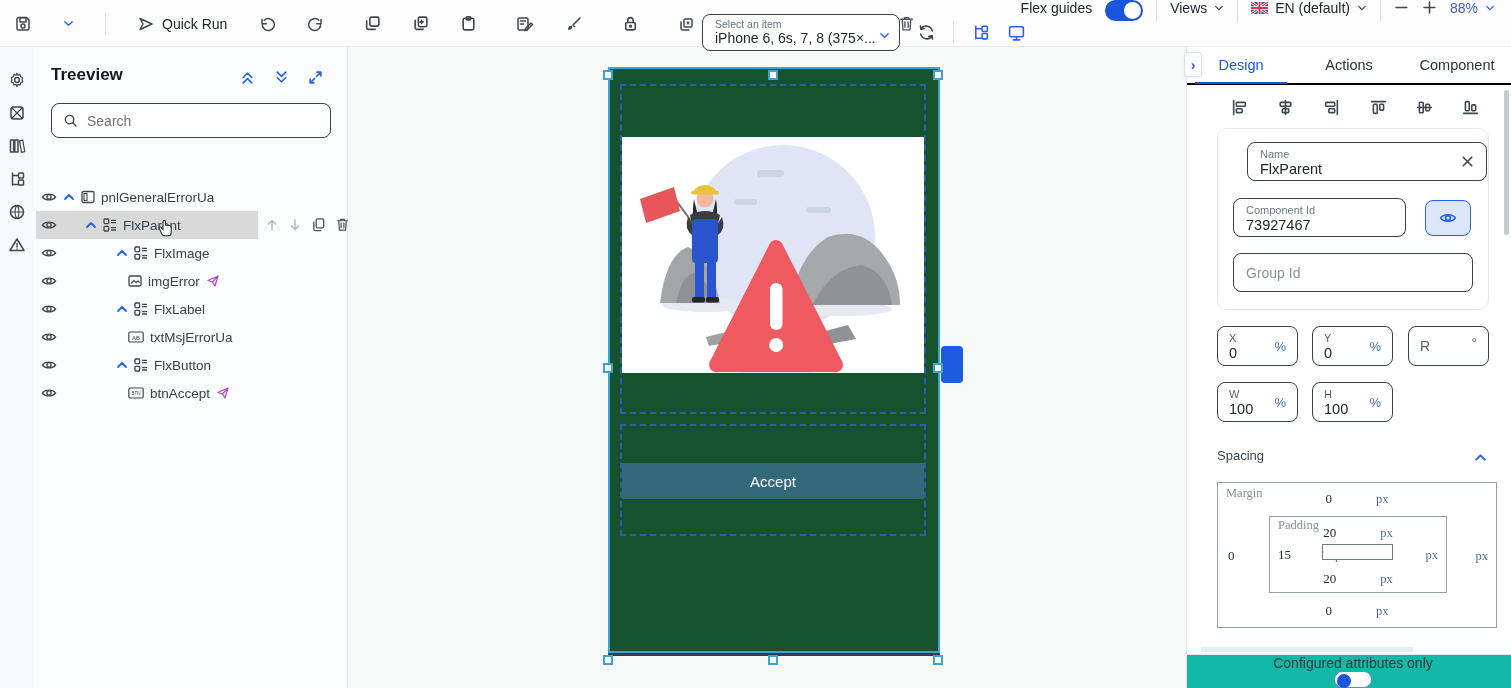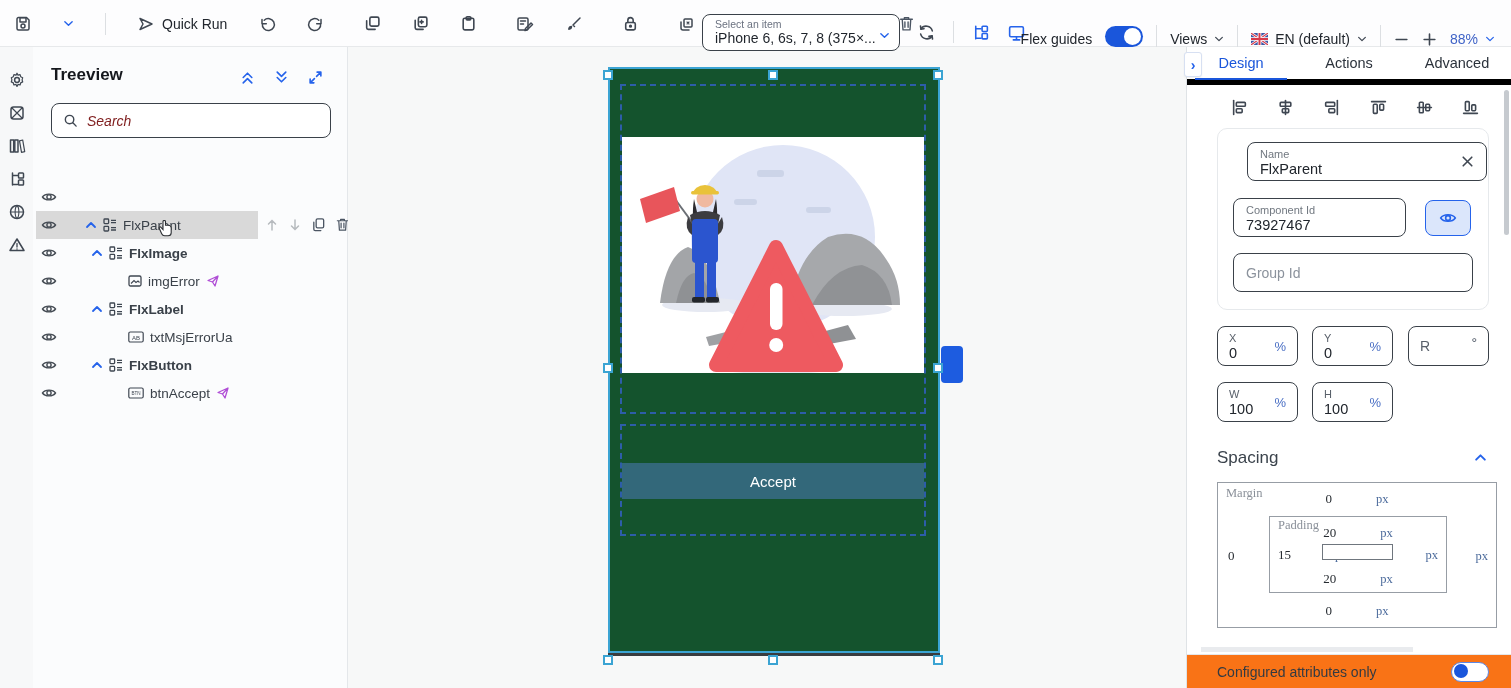--- a/index.html
+++ b/index.html
@@ -10,21 +10,21 @@
   }
   svg { display:block; }
   .ic { stroke:#3f4752; fill:none; stroke-width:1.5; stroke-linecap:round; stroke-linejoin:round; }
   .ic-blue { stroke:#2563eb; }
 
   
   .topbar { position:absolute; left:0; top:0; width:1511px; height:47px;
     background:#fdfdfe; border-bottom:1px solid #e7e9eb; z-index:5; }
   .tb-left { position:absolute; left:14px; top:0; height:47px; display:flex; align-items:center; gap:31px; }
   .tb-center { position:absolute; left:702px; top:0; height:64px; display:flex; align-items:center; gap:17px; }
-  .tb-right { position:absolute; right:16px; top:0; height:47px; display:flex; align-items:flex-end; gap:13px; }
+  .tb-right { position:absolute; right:16px; top:0; height:47px; display:flex; align-items:flex-start; gap:13px; }
   .tb-divider { width:1px; height:22px; background:#dcdfe2; }
   .tb-btn { display:flex; align-items:center; gap:7px; cursor:default; }
   .tb-label { font-size:14px; color:#21262d; }
   .device-box { width:198px; height:37px; border:1.5px solid #3a4149; border-radius:8px;
     background:#fff; padding:3px 10px 2px 12px; position:relative; }
   .device-box .dlabel { font-size:10.5px; color:#6b7280; line-height:12px; }
   .device-box .dvalue { font-size:14px; color:#1f242b; line-height:17px; white-space:nowrap; overflow:hidden; }
   .device-box .dchev { position:absolute; right:9px; top:15px; }
   .toggle-on { width:38px; height:21px; border-radius:11px; background:#1a56db; position:relative; }
   .toggle-on .knob { position:absolute; right:2px; top:2px; width:17px; height:17px; border-radius:50%; background:#fff; }
@@ -35,28 +35,28 @@
     display:flex; flex-direction:column; align-items:center; padding-top:24px; gap:15px; }
 
   
   .tree { position:absolute; left:33px; top:47px; width:315px; height:641px;
     background:#fbfcfd; border-right:1px solid #e4e7ea; }
   .tree-title { position:absolute; left:18px; top:18px; font-size:17px; font-weight:bold; color:#15181d; }
   .tree-head-icons { position:absolute; right:24px; top:23px; display:flex; gap:19px; }
   .searchbox { position:absolute; left:18px; top:56px; width:280px; height:35px;
     border:1.4px solid #3a4149; border-radius:8px; background:#fff;
     display:flex; align-items:center; gap:9px; padding:0 11px; }
-  .searchbox .ph { font-size:14px; color:#7f1d1d;font-style:italic; }
+  .searchbox .ph { font-size:14px; color:#737373; }
   .rows { position:absolute; left:0; top:136px; width:315px; }
   .trow { position:relative; height:28px; }
   .trow .selbg { position:absolute; left:3px; top:0; width:222px; height:28px; background:#d9d9d9; }
   .trow .eye { position:absolute; left:8px; top:6px; }
   .trow .content { position:absolute; top:0; height:28px; display:flex; align-items:center; gap:6px; }
   .trow .lbl { font-size:13.5px; color:#3a4149; white-space:nowrap; }
-  .ind1 { left:30px; } .ind2 { left:52px; } .ind3 { left:58px;font-weight:bold; } .ind4 { left:95px; }
+  .ind1 { left:30px; } .ind2 { left:52px; } .ind3 { left:83px; } .ind4 { left:95px; }
   .row-actions { position:absolute; left:232px; top:6px; display:flex; gap:9px; align-items:center; }
   .cursor-hand { position:absolute; left:124px; top:9px; z-index:3; }
 
   
   .canvas { position:absolute; left:348px; top:47px; width:838px; height:641px; background:#f7f8f8; }
   .phone { position:absolute; left:260px; top:20px; width:332px; height:586px;
     background:#14532d; border:2.5px solid #3ba4d3; box-shadow:0 3px 0 0 #383c3f; }
   .dashed { position:absolute; left:10px; width:306px; border:2px dashed #2d5da9; }
   .box-a { top:15px; height:330px; }
   .box-b { top:355px; height:112px; }
@@ -67,21 +67,21 @@
     transform:translate(-50%,-50%); z-index:4; }
   .grab-blue { position:absolute; left:593px; top:299px; width:22px; height:37px;
     background:#1d5ce0; border-radius:4px; z-index:3; }
 
   
   .rpanel { position:absolute; left:1186px; top:47px; width:325px; height:641px;
     background:#fff; border-left:1px solid #dfe3e6; }
   .collapse-btn { position:absolute; left:-3px; top:5px; width:18px; height:25px; background:#fff;
     border:1px solid #d7e0f2; border-radius:3px; color:#2563eb; font-size:14px; font-weight:bold;
     display:flex; align-items:center; justify-content:center; z-index:6; box-shadow:0 1px 2px rgba(0,0,0,.06); }
-  .tabs { position:absolute; left:0; top:0; width:100%; height:38px; border-bottom:6px solid #000000; display:flex; }
+  .tabs { position:absolute; left:0; top:0; width:100%; height:38px; border-bottom:2px solid #000000; display:flex; }
   .tab { flex:1; display:flex; align-items:center; justify-content:center; font-size:14.5px; color:#2b323b; position:relative; }
   .tab.active { color:#1a56db; }
   .tab.active::after { content:""; position:absolute; left:8px; right:8px; bottom:-1px; height:2.5px; background:#1a56db; }
   .align-row { position:absolute; left:44px; right:32px; top:52px; display:flex; justify-content:space-between; }
   .card { position:absolute; left:30px; top:81px; width:272px; height:182px; border:1px solid #e6e9ec; border-radius:10px; }
   .fld { position:absolute; border:1.4px solid #3a4149; border-radius:8px; background:#fff; }
   .fld .flabel { position:absolute; left:12px; top:5px; font-size:11px; color:#717880; }
   .fld .fvalue { position:absolute; left:12px; top:18px; font-size:14.5px; color:#20252c; }
   .fld .fplaceholder { position:absolute; left:12px; top:11px; font-size:14px; color:#8b929c; }
   .fld-name  { left:46px; top:95px;  width:240px; height:39px;margin-left:14px; }
@@ -92,41 +92,41 @@
     display:flex; align-items:center; justify-content:center; }
   .clear-x { position:absolute; right:11px; top:11px; }
   .dim { position:absolute; width:81px; height:40px; border:1.4px solid #3a4149; border-radius:8px; background:#fff; }
   .dim .lbl { position:absolute; left:11px; top:5px; font-size:11px; color:#59606a; }
   .dim .lbl-center { position:absolute; left:11px; top:11px; font-size:14px; color:#59606a; }
   .dim .val { position:absolute; left:11px; top:18px; font-size:14.5px; color:#20252c; }
   .dim .unit { position:absolute; right:11px; top:12px; font-size:13px; color:#4a6fc4; }
   .dim .unit-deg { position:absolute; right:11px; top:8px; font-size:14px; color:#4b5563; }
   .dim-x { left:30px;  top:279px; } .dim-y { left:125px; top:279px; } .dim-r { left:221px; top:279px; }
   .dim-w { left:30px;  top:335px; } .dim-h { left:125px; top:335px; }
-  .spacing-title { position:absolute; left:30px; top:401px; font-size:17px; color:#3b434c; }
+  .spacing-title { position:absolute; left:30px; top:401px; font-size:13px; color:#3b434c; }
   .spacing-chev { position:absolute; right:24px; top:404px; }
   .bm-outer { position:absolute; left:30px; top:435px; width:280px; height:146px; border:1px solid #979da5; background:#fff;font-family:Liberation Serif, serif; }
   .bm-label { position:absolute; left:8px; top:3px; font-size:12.5px; color:#8a9099; }
   .bm-val { font-size:13px; color:#262b31; }
   .bm-unit { font-size:12.5px; color:#4c6b9c; margin-left:4px;padding-left:40px; }
   .bm-top { position:absolute; top:6px; left:0; width:100%; text-align:center; }
   .bm-bottom { position:absolute; top:118px; left:0; width:100%; text-align:center; }
   .bm-left { position:absolute; left:10px; top:63px; }
   .bm-right { position:absolute; right:8px; top:63px; }
   .bm-inner { position:absolute; left:51px; top:33px; width:178px; height:77px; border:1px solid #979da5; background:#fff; }
   .bm-inner .bm-label { top:1px; }
   .bmi-top { position:absolute; top:6px; left:0; width:100%; text-align:center; }
   .bmi-bottom { position:absolute; top:52px; left:0; width:100%; text-align:center; }
   .bmi-left { position:absolute; left:8px; top:28px; }
   .bmi-right { position:absolute; right:8px; top:28px; }
   .bm-center { position:absolute; left:52px; top:27px; width:71px; height:16px; border:1px solid #6f767e; background:#fff; }
   .cutoff-line { position:absolute; left:14px; bottom:36px; width:212px; height:5px; background:#e9ebee; }
-  .rfooter { position:absolute; left:0; bottom:0; width:100%; height:34px; background:#f97316;
+  .rfooter { position:absolute; left:0; bottom:0; width:100%; height:34px; background:#14b8a6;
     border-top:1px solid #e4e7ea; display:flex; align-items:center; justify-content:space-between;
-    padding:0 22px 0 30px; }
+    padding:0 22px 0 30px;flex-direction:column; }
   .rfooter .ftext { font-size:14px; color:#333a42; }
   .toggle-off-blue { width:38px; height:20px; border:1.5px solid #5b87e5; border-radius:11px; background:#fff; position:relative; }
   .toggle-off-blue .knob { position:absolute; left:2px; top:1.5px; width:14px; height:14px; border-radius:50%; background:#1a56db; }
   .rscroll { position:absolute; right:2px; top:43px; width:5px; height:145px; background:#c6cacf; border-radius:3px; }
 </style>
 </head>
 <body>
 
 <svg width="0" height="0" style="position:absolute">
   <defs>
@@ -431,20 +431,33 @@
   </div>
 
   <div class="rows">
 
     <div class="trow">
       <span class="eye">
           <svg width="16" height="16">
             <use href="#sym-eye"></use>
           </svg>
         </span>
+      <div class="content ind1">
+        <span>
+            <svg width="12" height="12">
+              <use href="#sym-chevup"></use>
+            </svg>
+          </span>
+        <span>
+            <svg width="14" height="14">
+              <use href="#sym-panel"></use>
+            </svg>
+          </span>
+        <span class="lbl">pnlGeneralErrorUa</span>
+      </div>
     </div>
 
     <div class="trow">
       <div class="selbg"></div>
       <span class="eye">
           <svg width="16" height="16">
             <use href="#sym-eye"></use>
           </svg>
         </span>
       <div class="content ind2">
@@ -675,21 +688,21 @@
   <div class="handle" style="left:425px; top:613px;"></div>
   <div class="handle" style="left:590px; top:613px;"></div>
 </div>
 
 <div class="rpanel">
   <div class="collapse-btn">›</div>
 
   <div class="tabs">
     <div class="tab active">Design</div>
     <div class="tab">Actions</div>
-    <div class="tab">Advanced</div>
+    <div class="tab">Component</div>
   </div>
 
   <div class="align-row">
     <span>
       <svg class="ic" width="17" height="17" viewBox="0 0 16 16" stroke="#4b5563">
           <path d="M2.5 1.5 v13"></path>
           <rect x="5" y="3.2" width="8.5" height="3.6" rx="0.8"></rect>
           <rect x="5" y="9.2" width="5.5" height="3.6" rx="0.8"></rect>
         </svg>
     </span>

